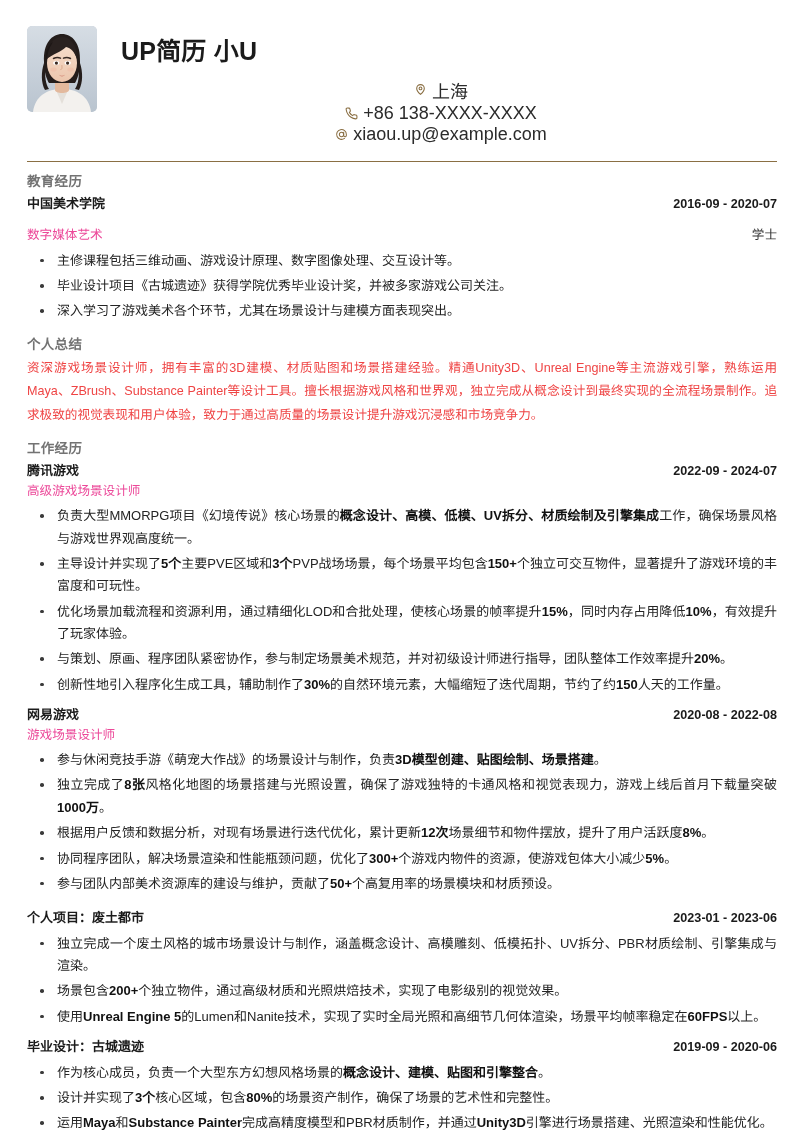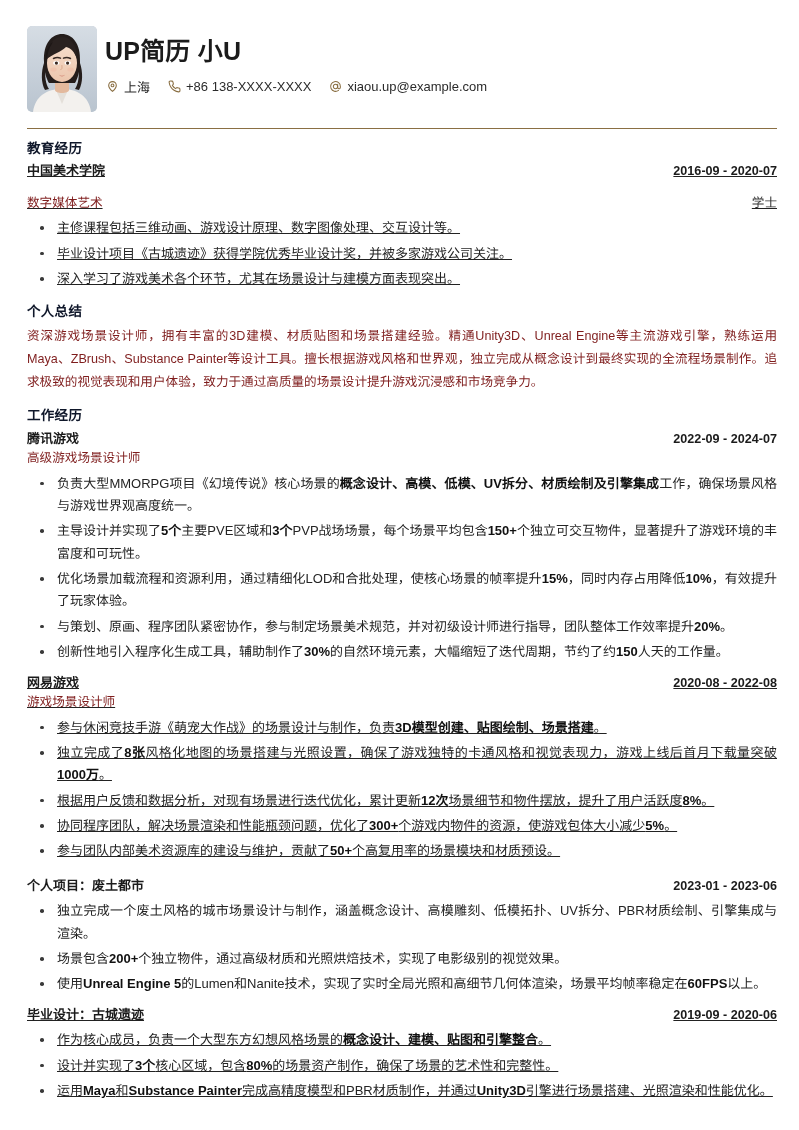--- a/index.html
+++ b/index.html
@@ -21,21 +21,21 @@
     box-sizing: border-box;
     padding: 26px 22px 0 27px;
     overflow: hidden;
     position: relative;
   }
 
   
   .header {
     display: flex;
     align-items: flex-start;
-    gap: 8px;
+    gap: 24px;
     padding-bottom: 14px;
     justify-content: space-between;
   }
   .photo-frame {
     width: 70px;
     height: 86px;
     border-radius: 5px;
     overflow: hidden;
     flex: 0 0 auto;
     background: #ccd3da;
@@ -50,22 +50,23 @@
     letter-spacing: 0.2px;
     color: #1b1b1b;
     line-height: 1.1;
     margin: 0 0 11px 0;
   }
   .contact-row {
     display: flex;
     align-items: center;
     flex-wrap: wrap;
     gap: 0;
-    font-size: 13px;
+    font-size: 18px;
     color: #2b2b2b;
+    flex-direction: column;
   }
   .contact-item {
     display: inline-flex;
     align-items: center;
     margin-right: 17px;
     white-space: nowrap;
   }
   .contact-item .ci-icon {
     display: inline-flex;
     align-items: center;
@@ -82,44 +83,44 @@
     height: 0;
     border-top: 1.4px solid #8a6f43;
     margin: 2px 0 11px 0;
   }
 
   
   .section { margin-bottom: 13px; }
   .section-title {
     font-size: 13.5px;
     font-weight: 700;
-    color: #0f172a;
+    color: #737373;
     letter-spacing: 0.3px;
     margin: 0 0 3px 0;
     line-height: 1.35;
   }
 
   .entry { margin-bottom: 9px; }
-  .entry:last-child { margin-bottom: 0; text-decoration: underline; }
+  .entry:last-child { margin-bottom: 0; }
   .entry-line {
     display: flex;
     justify-content: space-between;
     align-items: baseline;
     gap: 14px;
     line-height: 1.55;
   }
   .entry-primary {
     font-size: 13px;
     font-weight: 700;
     color: #1b1b1b;
   }
   .entry-secondary {
     font-size: 12.6px;
     font-weight: 400;
-    color: #7f1d1d;
+    color: #ec4899;
   }
   .entry-right {
     font-size: 12.6px;
     font-weight: 700;
     color: #1b1b1b;
     white-space: nowrap;
     text-align: right;
   }
   .entry-right.light { font-weight: 400; color: #333333; margin-top: 12px; }
 
@@ -147,21 +148,21 @@
     width: 3.6px;
     height: 3.6px;
     border-radius: 50%;
     background: #3a3a3a;
   }
   ul.bullets > li b, ul.bullets > li strong { font-weight: 700; color: #111111; }
 
   .summary-text {
     font-size: 12.6px;
     line-height: 1.85;
-    color: #7f1d1d;
+    color: #ef4444;
     text-align: justify;
     margin: 2px 0 0 0;
   }
 </style>
 </head>
 <body>
 
 <div id="page">
 
   <div class="header">

